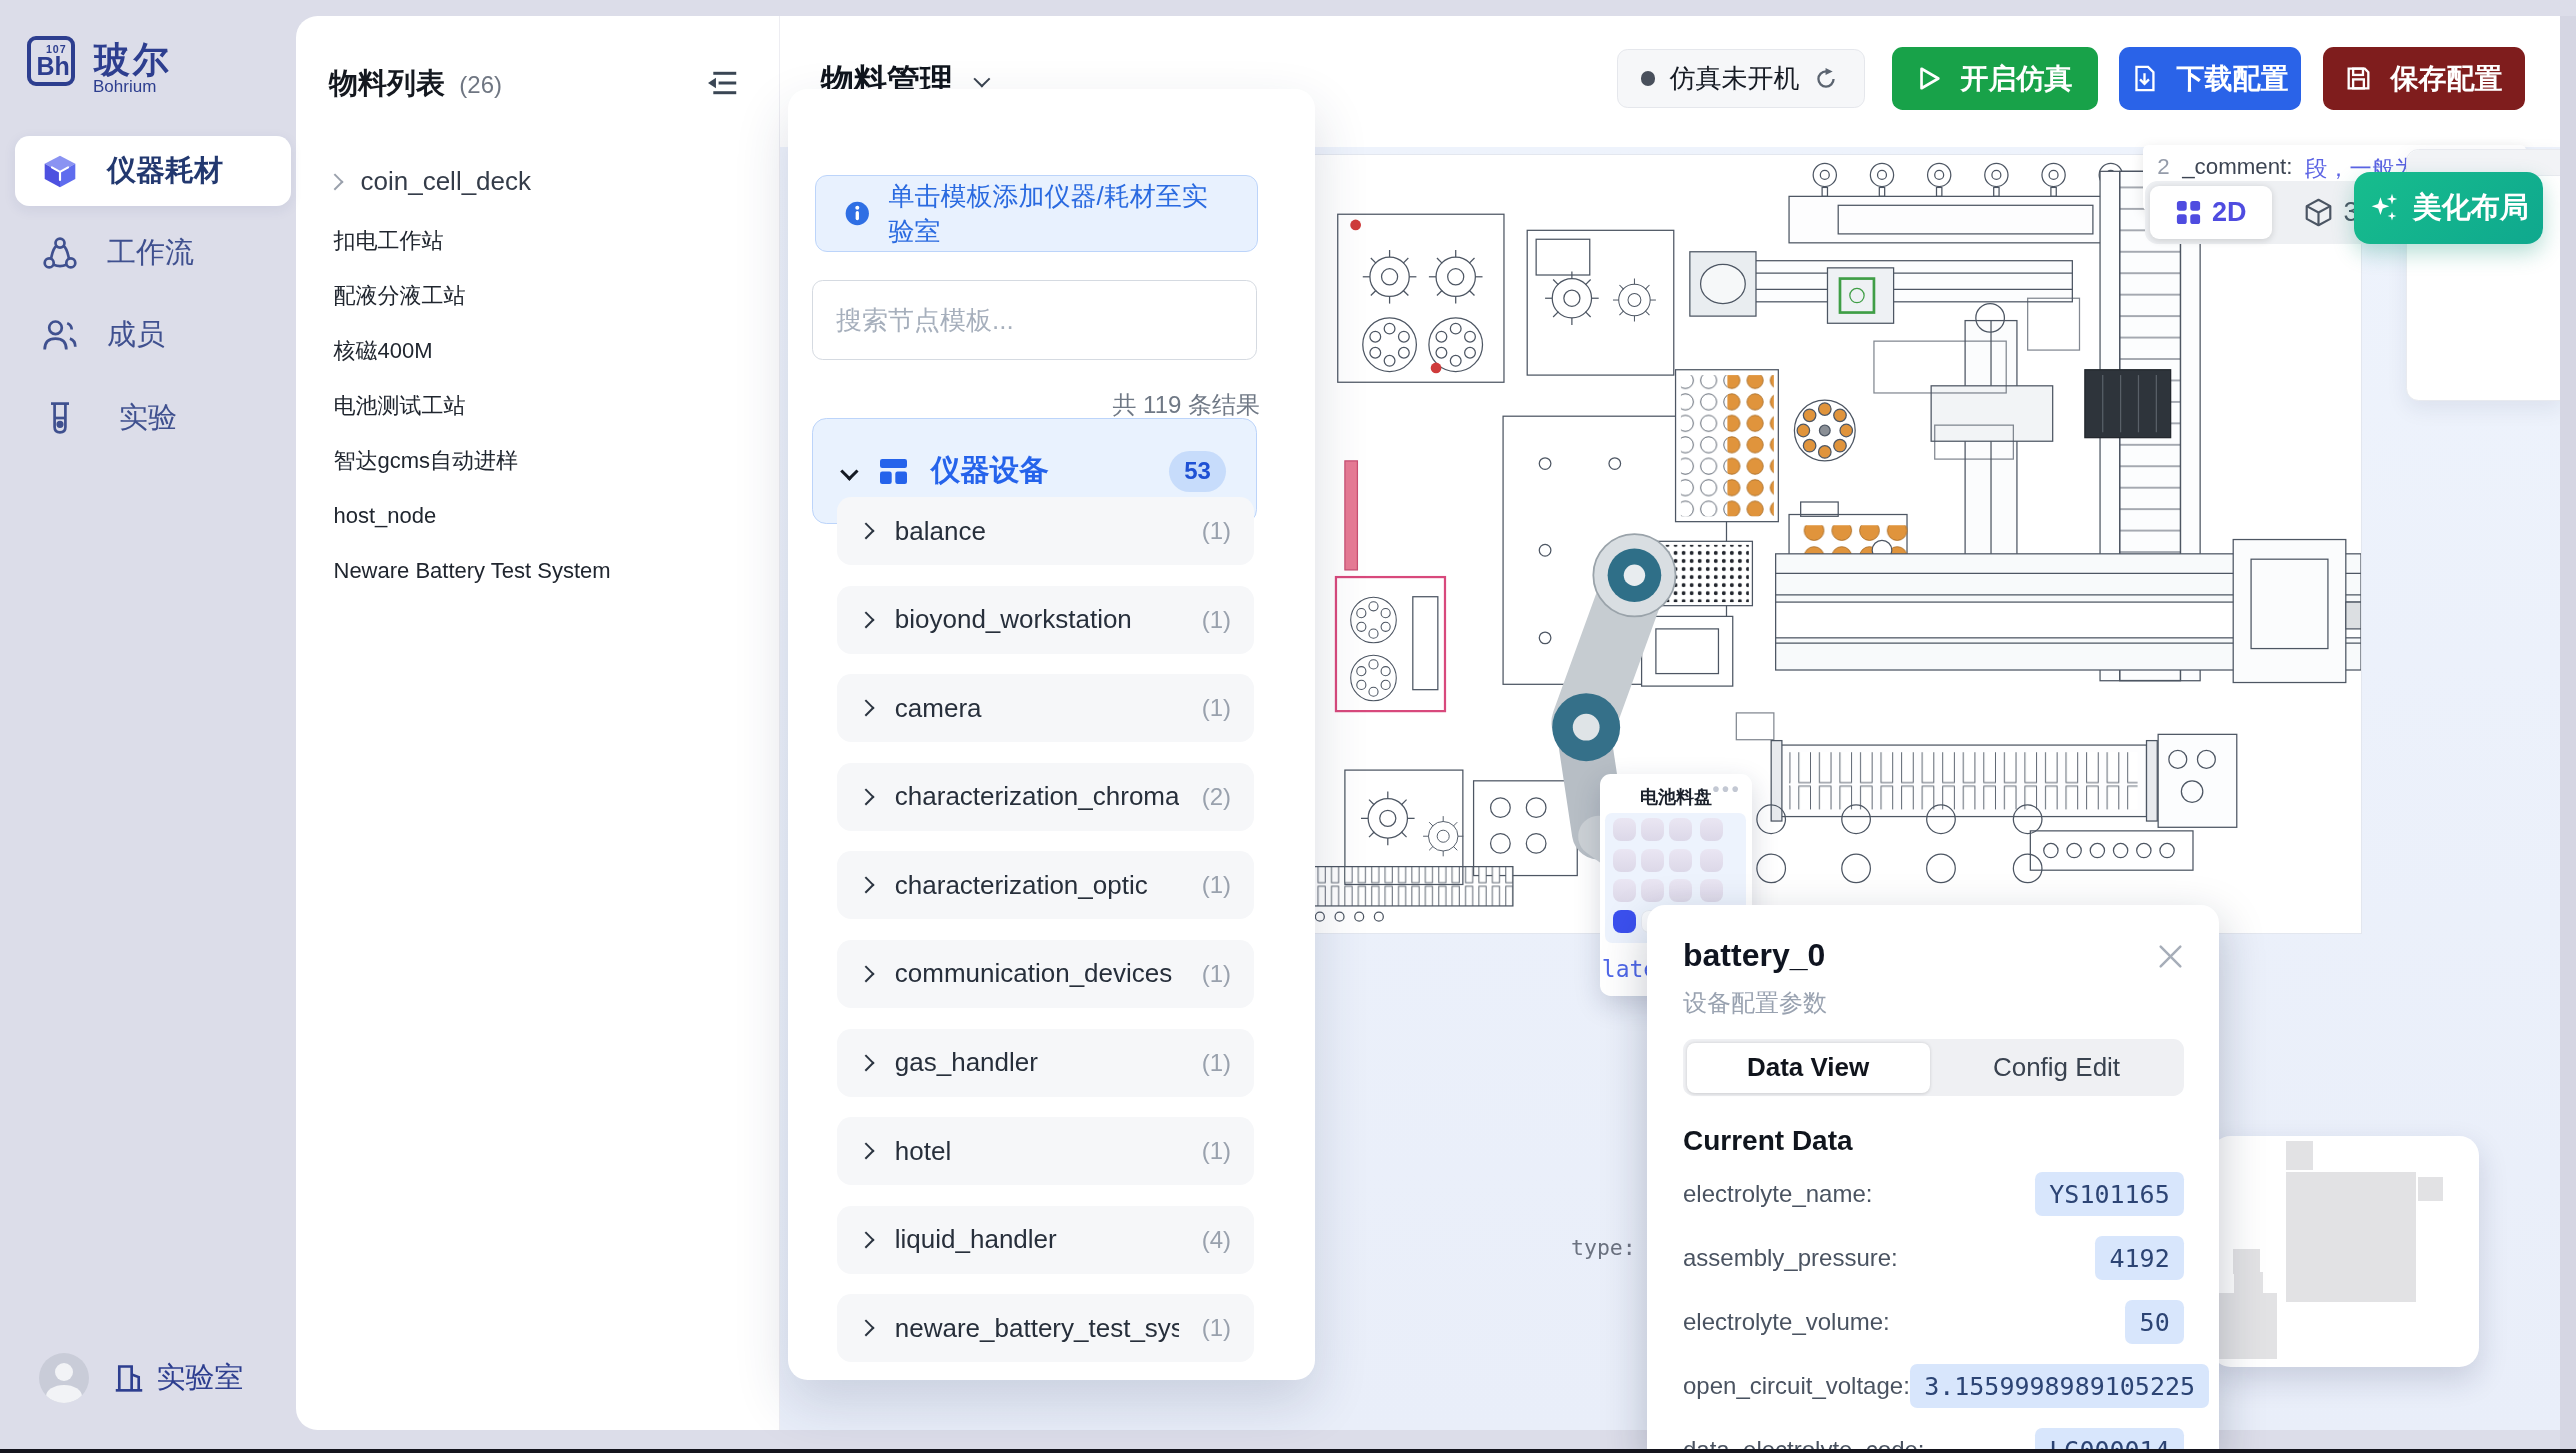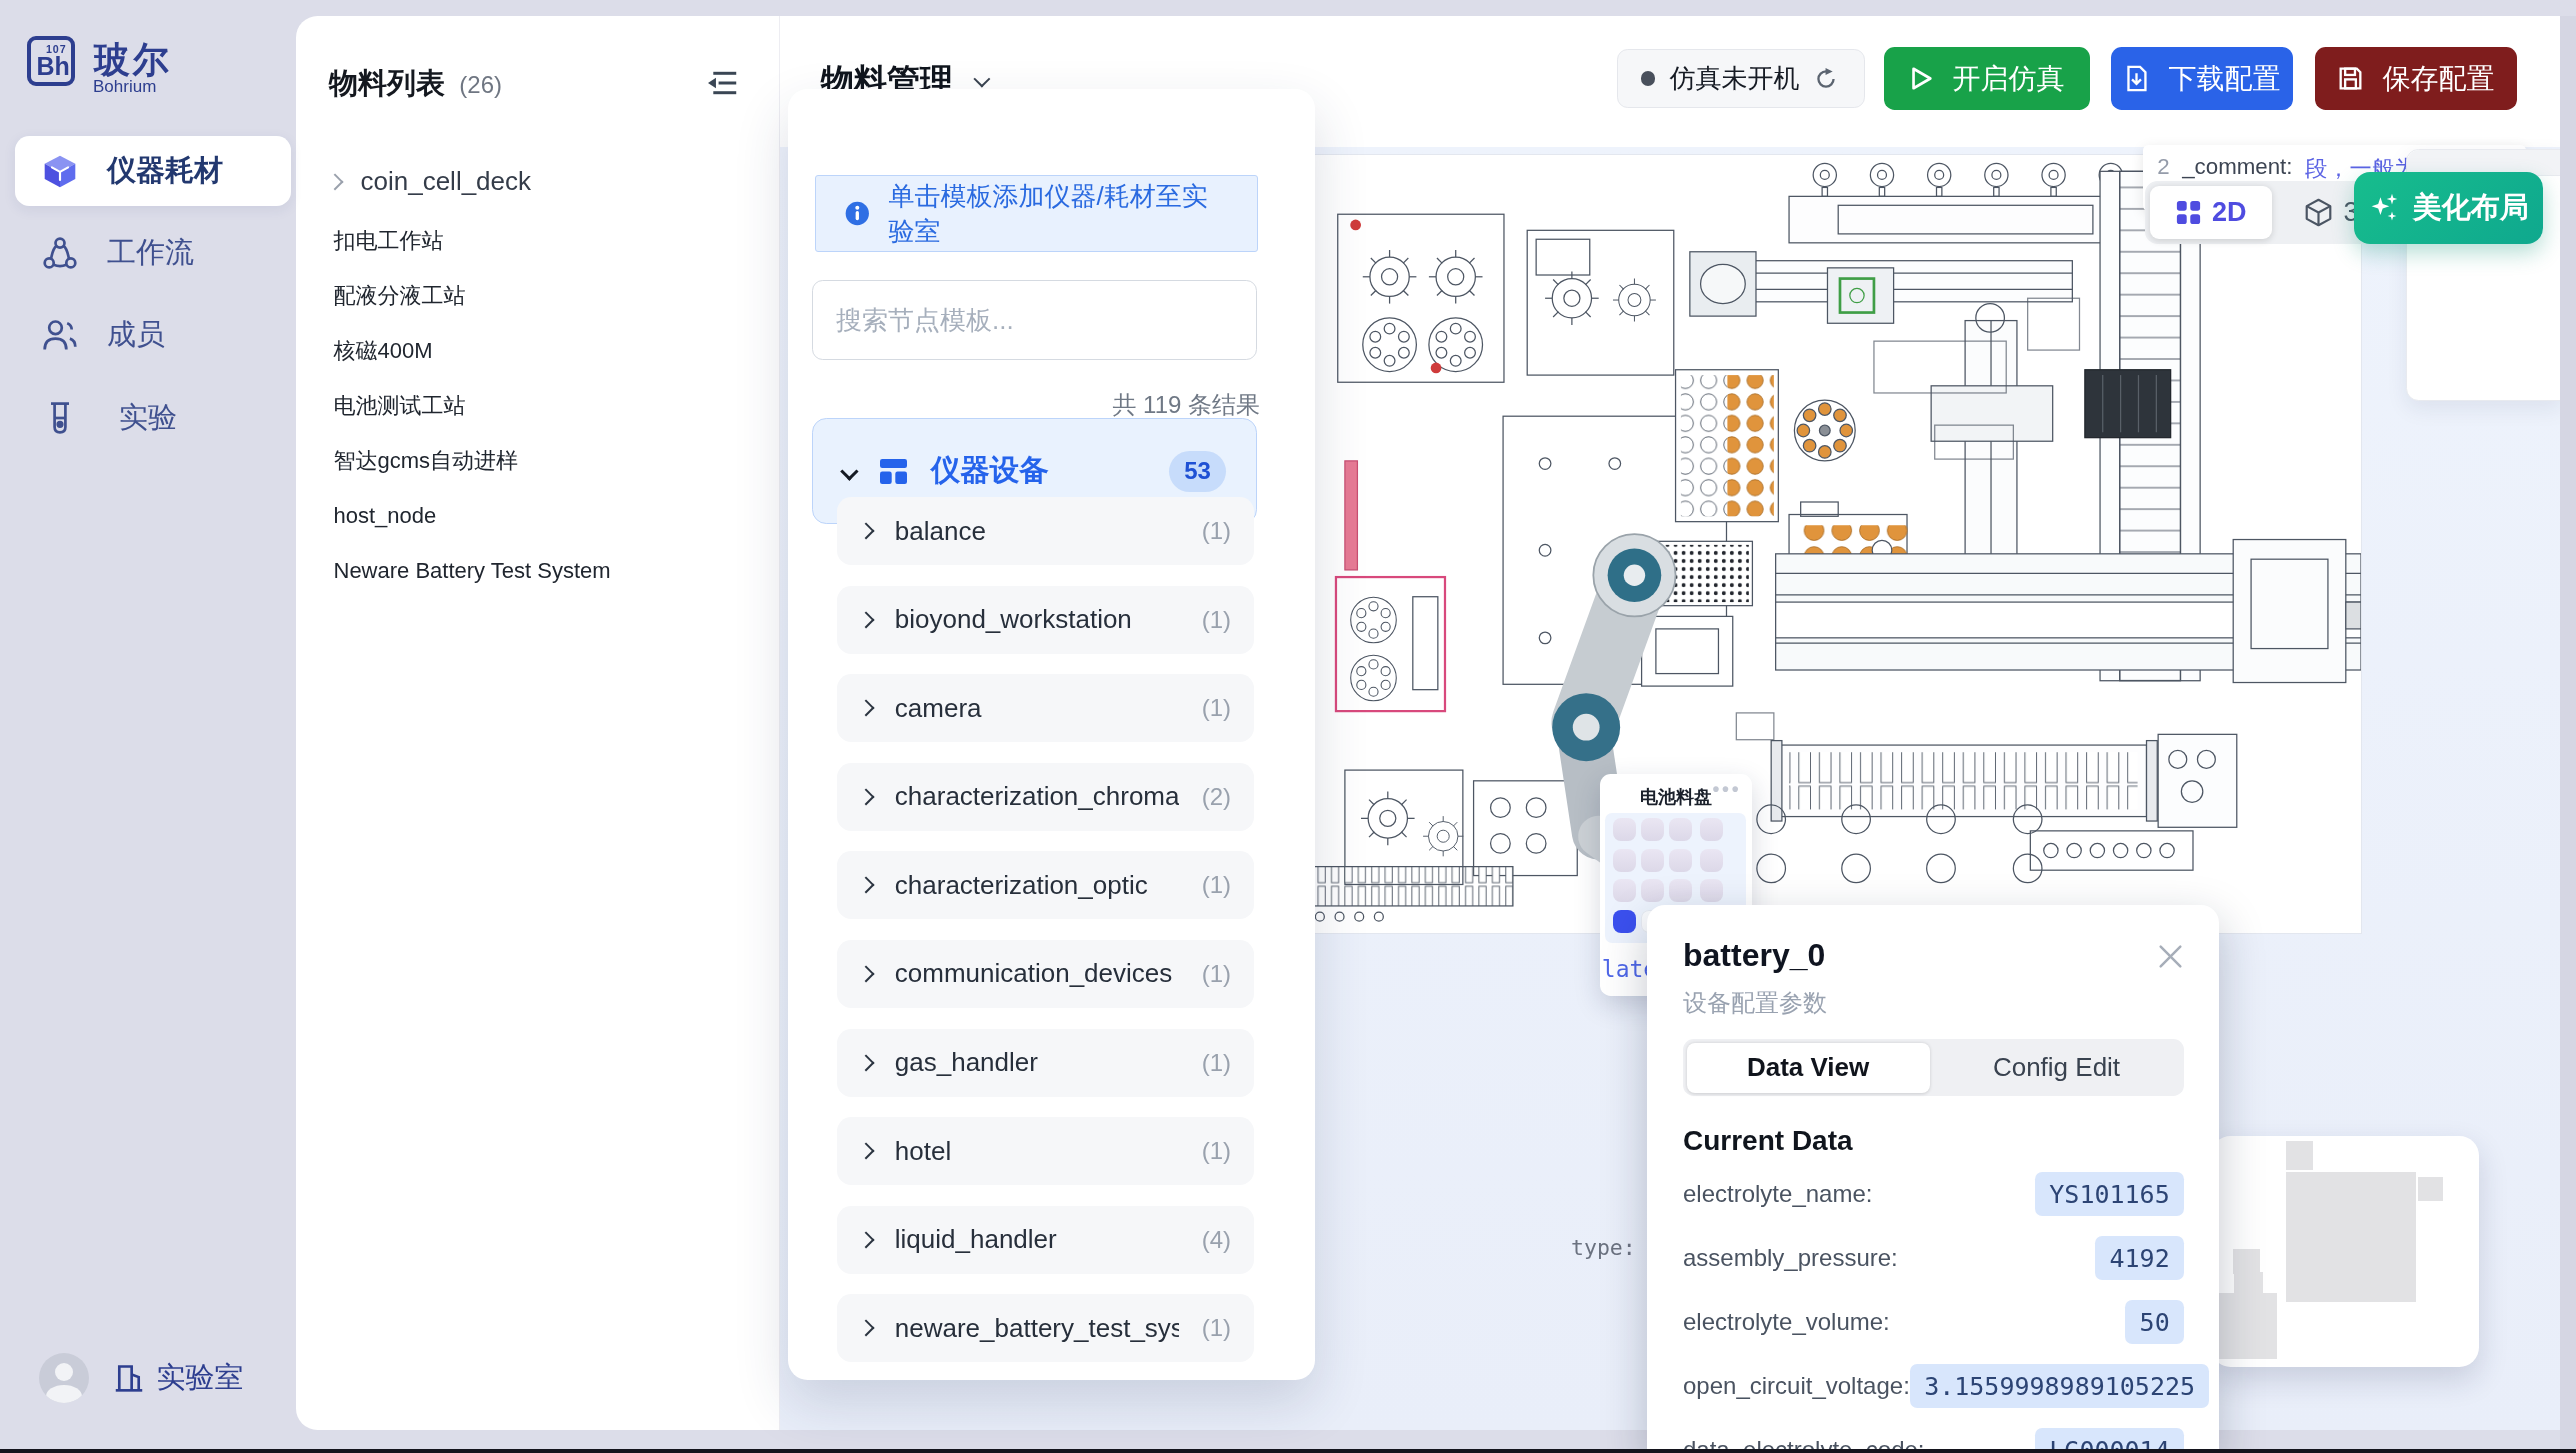--- a/index.html
+++ b/index.html
@@ -43,21 +43,21 @@
   .chev{display:inline-block;width:9.8px;height:9.8px;border-right:2.7px solid currentColor;border-bottom:2.7px solid currentColor;}
   .chev.r{transform:rotate(-45deg);}
   .chev.d{transform:rotate(45deg);}
 
   
   .page-title{left:821px;top:59px;font-size:33px;font-weight:bold;color:#10151d;z-index:2;display:flex;align-items:center;gap:23px;}
   .page-title .chev{color:#39424f;margin-top:-5.4px;}
   .status-pill{left:1617px;top:49px;width:248px;height:59px;background:#f6f7f9;border:0.9px solid #e5e7ec;border-radius:10.7px;display:flex;align-items:center;gap:14.3px;padding:0 23px;box-sizing:border-box;z-index:2;}
   .status-dot{width:14.3px;height:14.3px;border-radius:50%;background:#49505c;}
   .status-txt{font-size:26px;color:#161b24;}
-  .hbtn{height:63px;border-radius:10.7px;display:flex;align-items:center;justify-content:center;gap:20px;color:#fff;font-size:28px;font-weight:normal;z-index:2;box-sizing:border-box;}
+  .hbtn{height:63px;border-radius:10.7px;display:flex;align-items:center;justify-content:center;gap:20px;color:#fff;font-size:28px;font-weight:bold;z-index:2;box-sizing:border-box;margin-left:8px;}
   .btn-start{left:1884px;top:47px;width:206px;background:#18a249;}
   .btn-down{left:2111px;top:47px;width:182px;background:#2a63e8;}
   .btn-save{left:2315px;top:47px;width:202px;background:#7f1d1d;}
 
   
   .canvas{left:780px;top:147px;width:1780px;height:1283px;background:linear-gradient(180deg,#eef3fc 0%,#e9eef9 100%);z-index:1;}
   .sheet{left:1301px;top:154px;width:1059px;height:778px;background:#ffffff;border:0.9px solid #e3e7ef;box-sizing:content-box;z-index:1;}
 
   
   .type-tip{left:1571px;top:1235px;font-size:21.5px;z-index:2;}
@@ -108,21 +108,21 @@
   .tab-active{position:absolute;left:3.6px;top:3.6px;width:243px;height:50px;background:#fff;border-radius:8px;box-shadow:0 0.9px 3.6px rgba(0,0,0,.15);display:flex;align-items:center;justify-content:center;font-size:26px;font-weight:bold;color:#10141c;}
   .tab-inactive{position:absolute;left:250px;top:0;width:247px;height:57px;display:flex;align-items:center;justify-content:center;font-size:26px;color:#39424f;}
   .popup-section{position:absolute;left:36px;top:220px;font-size:28px;font-weight:bold;color:#10151d;}
   .rows{position:absolute;left:36px;top:257px;width:501px;}
   .prow{height:64px;display:flex;align-items:center;justify-content:space-between;}
   .prow .k{font-size:24px;color:#4a5361;}
   .pill{background:#d8e6fc;border-radius:7.2px;padding:7.2px 14.3px;font-size:25px;color:#2c4474;}
 
   
   .tpl{left:788px;top:89px;width:527px;height:1291px;background:#fff;border-radius:19.7px;box-shadow:0 23px 54px rgba(40,50,90,.16);z-index:6;overflow:hidden;}
-  .tpl-banner{position:absolute;left:27px;top:86px;width:443px;height:77px;background:#e8f1fe;border:1.8px solid #bcd4fa;border-radius:3px;box-sizing:border-box;display:flex;align-items:center;gap:18px;padding:0 28px;}
+  .tpl-banner{position:absolute;left:27px;top:86px;width:443px;height:77px;background:#e8f1fe;border:1.8px solid #bcd4fa;border-radius:12px;box-sizing:border-box;display:flex;align-items:center;gap:18px;padding:0 28px;}
   .tpl-banner span{font-size:26px;color:#2a6ae0;}
   .tpl-search{position:absolute;left:24px;top:191px;width:445px;height:80px;border:1.8px solid #d5dae1;border-radius:10.7px;box-sizing:border-box;font-size:26px;color:#30394a;padding:0 23px;outline:none;font-family:inherit;background:#fff;}
   .tpl-search::placeholder{color:#a6afbc;}
   .tpl-count{position:absolute;right:55px;top:300px;font-size:24px;color:#6f7885;}
   .tpl-cat{position:absolute;left:24px;top:329px;width:445px;height:106px;background:#e9f2fe;border:1.8px solid #bcd4fa;border-radius:14.3px;box-sizing:border-box;display:flex;align-items:center;gap:23px;padding:0 30px;}
   .tpl-cat .chev{color:#151b24;border-width:0 3.1px 3.1px 0;}
   .tpl-cat-label{font-size:29.5px;font-weight:bold;color:#2563eb;flex:1;}
   .tpl-badge{min-width:57px;height:41px;background:#c7dcfb;border-radius:20.6px;display:flex;align-items:center;justify-content:center;font-size:24px;font-weight:bold;color:#1f51d4;}
   .tpl-rows{position:absolute;left:49px;top:408px;width:417px;}
   .tpl-row{height:68px;margin-bottom:20.6px;background:#f6f7f9;border-radius:14.3px;display:flex;align-items:center;gap:23px;padding:0 23px;box-sizing:border-box;}

